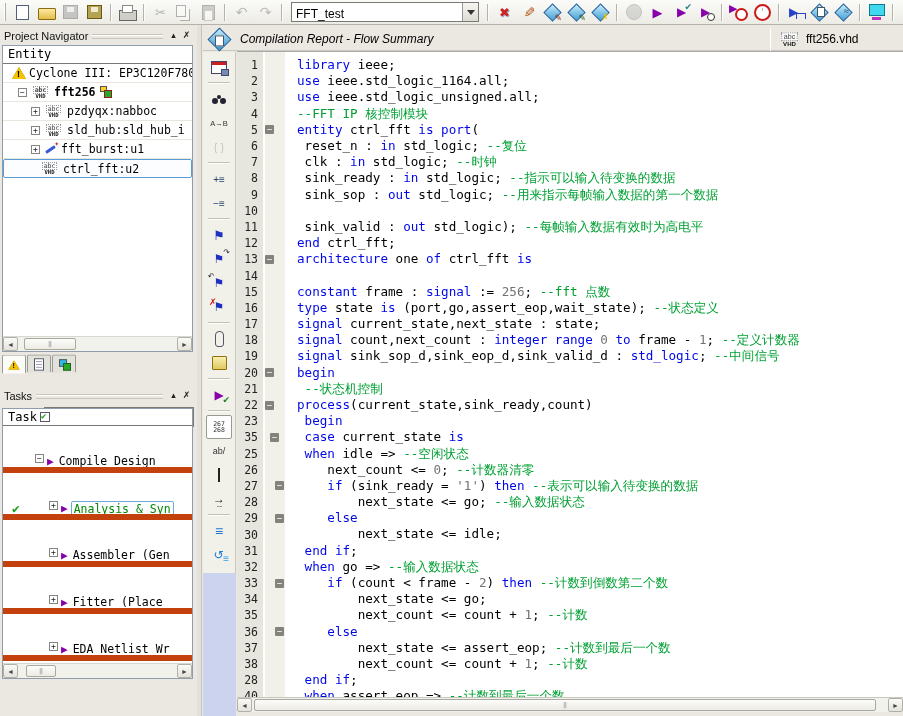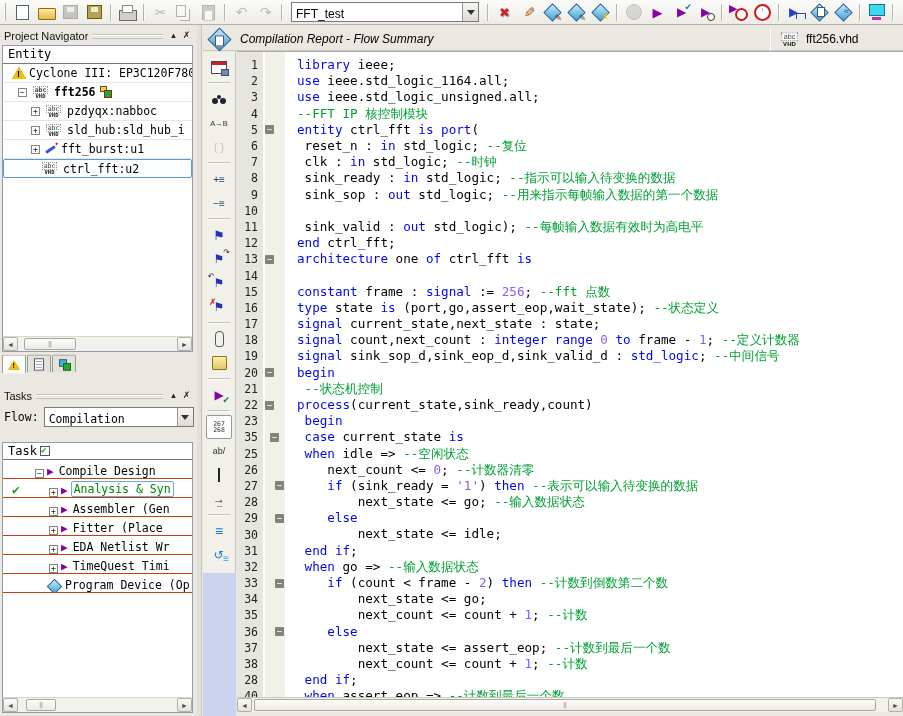--- a/index.html
+++ b/index.html
@@ -110,24 +110,24 @@
 
   .pn-tabs{position:absolute;left:2px;top:354px;height:20px;display:flex;gap:1px;}
   .ntab{width:24px;height:19px;border:1px solid #9a9a94;border-bottom:none;background:#e2e1da;display:flex;align-items:center;justify-content:center;border-radius:2px 2px 0 0;transform:scale(1,.95);}
   .ntab.active{background:#fbfbf8;height:20px;}
   .ntab .i-warn{transform:scale(.8);}
 
   .tasks-title{left:4px;top:389px;width:189px;}
   .flow-row{position:absolute;left:4px;top:407px;width:189px;height:20px;display:flex;align-items:center;font:11.5px "DejaVu Sans Mono",monospace;}
   .flow-row .combo{width:150px;height:20px;margin-left:5px;}
   .flow-row .combo-text{font:11.5px "DejaVu Sans Mono",monospace;}
-  .tasks-box{position:absolute;left:2px;top:442px;width:191px;height:271px;background:#fff;border:1px solid #8e9cab;display:flex;flex-direction:column;overflow:hidden;}
+  .tasks-box{position:absolute;left:2px;top:408px;width:191px;height:271px;background:#fff;border:1px solid #8e9cab;display:flex;flex-direction:column;overflow:hidden;}
   .task-header{height:17px;border-bottom:1px solid #777;font:12px "DejaVu Sans Mono",monospace;padding:1px 0 0 5px;flex:0 0 auto;}
   .tasklist{flex:1;overflow:hidden;}
-  .krow{height:19px;display:flex;align-items:flex-end;border-bottom:1px solid #c2410c;font:11.5px "DejaVu Sans Mono",monospace;white-space:nowrap;overflow:hidden;gap:3px;}
+  .krow{height:19px;display:flex;align-items:flex-start;border-bottom:6px solid #c2410c;font:11.5px "DejaVu Sans Mono",monospace;white-space:nowrap;overflow:hidden;gap:3px;margin-top:28px;}
   .klabel{overflow:hidden;white-space:nowrap;padding:0 2px;}
   .ksel{color:#008800;border:1px solid #70a8d8;background:#fdfdff;border-radius:2px;}
 
   
   .main-header{position:absolute;left:203px;top:28px;width:700px;height:23px;display:flex;align-items:center;
     border-bottom:1px solid #c8c8c0;font-size:12px;}
   .mh-ico{width:17px;height:17px;transform:rotate(45deg);background:linear-gradient(135deg,#c8ecf8,#2e8fd0);border:1px solid #1a5c9e;margin:0 12px 0 8px;position:relative;flex:0 0 auto;}
   .mh-ico::after{content:"";position:absolute;width:7px;height:9px;background:#fff;border:1px solid #456;left:4px;top:3px;transform:rotate(-45deg);}
   .mh-title{white-space:nowrap;font-style:italic;}
   .mh-div{width:1px;height:23px;background:#b0b0a8;border-right:1px solid #fff;position:absolute;left:567px;}
@@ -174,21 +174,21 @@
   .lines{position:absolute;left:0;top:0;right:0;height:646px;padding-top:5px;overflow:hidden;}
   .cl{height:16.2px;display:flex;align-items:center;white-space:nowrap;overflow:hidden;}
   .lnum{width:27px;text-align:right;padding-right:6px;font:11.5px "DejaVu Sans Mono",monospace;color:#222;flex:0 0 auto;}
   .foldc{width:21px;flex:0 0 auto;display:flex;align-items:center;}
   .fb{width:9px;height:9px;background:#83837b;color:#fff;font:9px/8px "DejaVu Sans Mono",monospace;text-align:center;border-radius:1px;}
   .fb::before{content:"−";}
   .codetext{white-space:pre;padding-left:12px;font:12.6px/16.2px "DejaVu Sans Mono",monospace;}
   .t-k{color:#0008e8;}
   .t-p{color:#000;}
   .t-c{color:#00a033;}
-  .t-n{color:#8b5cf6;}
+  .t-n{color:#737373;}
   .ed-hscroll{position:absolute;left:0;right:0;bottom:0;height:15px;background:#f2f2ec;border-top:1px solid #c8c8c0;display:flex;align-items:center;}
 </style>
 </head>
 <body>
 
 <div id="app">
 
   <div class="toolbar">
     <div class="grip"></div>
   <div class="tbi ic-new-file-icon"></div>

